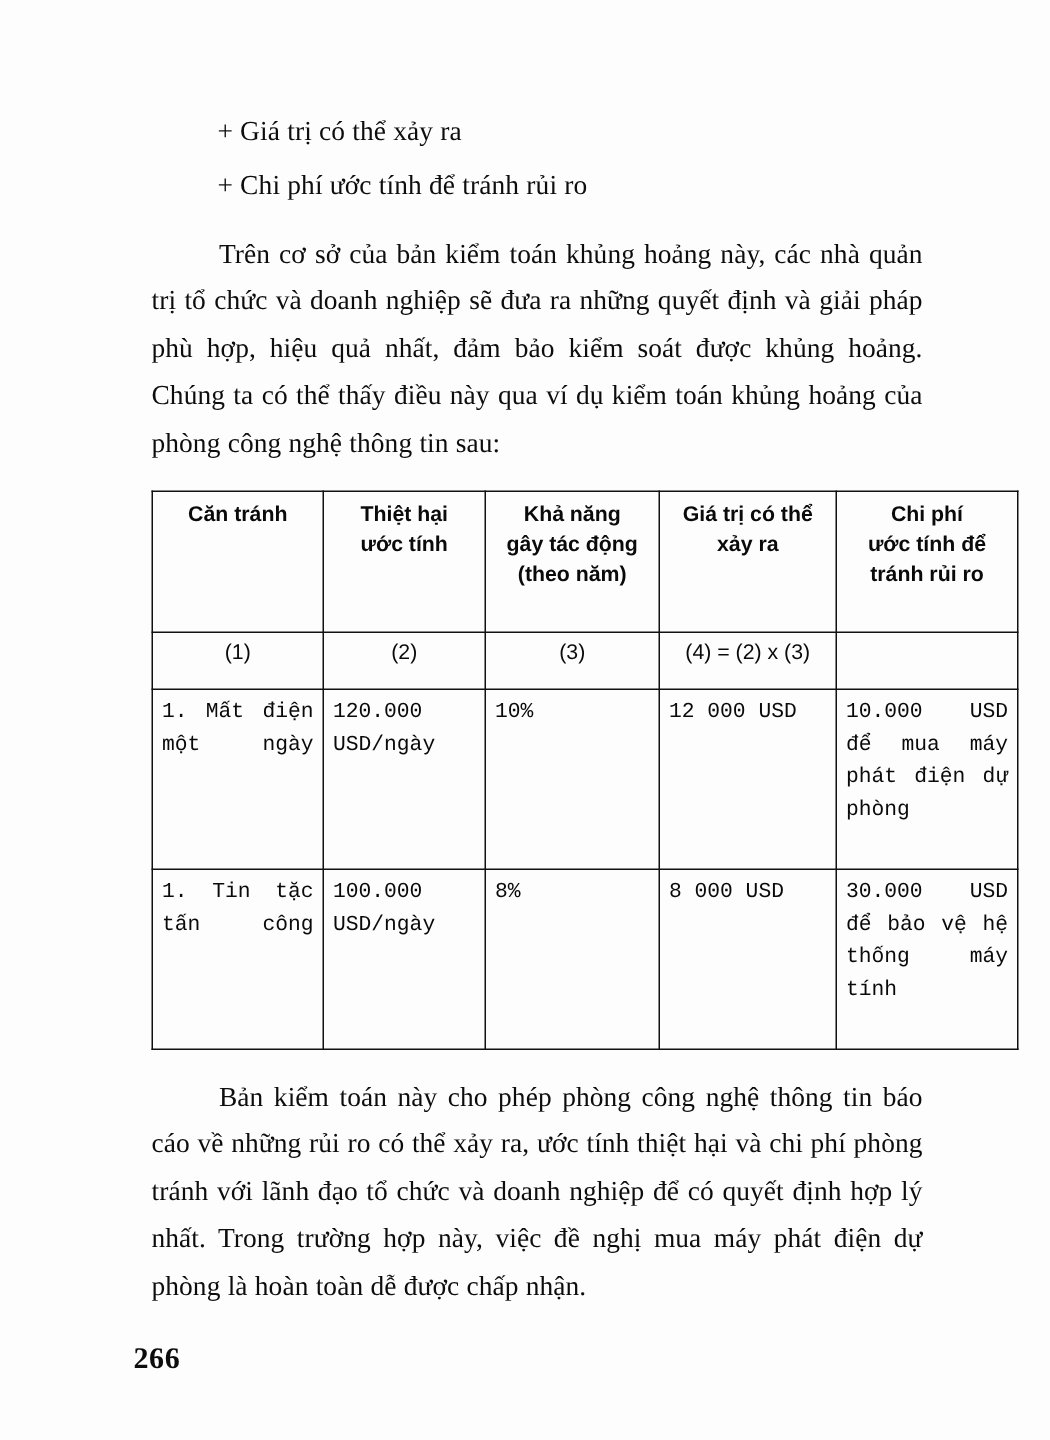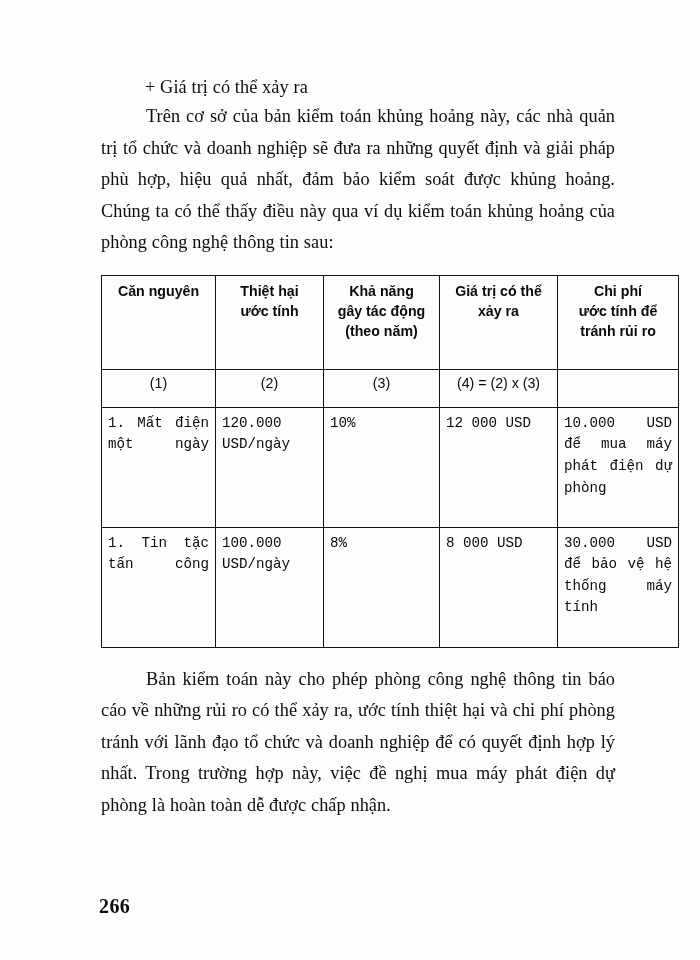--- a/index.html
+++ b/index.html
@@ -52,21 +52,21 @@
     font-size: 18.3px;
     line-height: 31.5px;
     text-align: justify;
     text-justify: inter-word;
     text-indent: 45px;
     margin: 0;
     letter-spacing: 0.05px;
     word-spacing: 0.2px;
   }
 
-  .para-top { margin-top: 5px; }
+  .para-top { margin-top: 21px; }
   .para-bottom { margin-top: 16px; }
 
   
   .table-wrap {
     margin-top: 16px;
     width: 512px;
   }
   table.audit {
     border-collapse: collapse;
     width: 512px;
@@ -111,47 +111,48 @@
     display: inline-block;
     width: 100%;
   }
   .body-row td.t-center { }
 
   .row2 td { height: 88px; }
 
   
   .folio {
     position: absolute;
-    left: 99px;
+    left: 89px;
     top: 895px;
     font-size: 20px;
     font-weight: bold;
     letter-spacing: 0.4px;
     font-family: "Liberation Serif", "DejaVu Serif", serif;
   }
 </style>
 </head>
 <body>
 
 <div class="page">
 
   <div class="content">
 
     <ul class="bullet-list">
       <li class="bullet-item">+ Giá trị có thể xảy ra</li>
+      <li class="bullet-item">+ Chi phí ước tính để tránh rủi ro</li>
     </ul>
 
     <p class="para para-top">Trên cơ sở của bản kiểm toán khủng hoảng này, các nhà quản trị tổ chức và doanh nghiệp sẽ đưa ra những quyết định và giải pháp phù hợp, hiệu quả nhất, đảm bảo kiểm soát được khủng hoảng. Chúng ta có thể thấy điều này qua ví dụ kiểm toán khủng hoảng của phòng công nghệ thông tin sau:</p>
 
     <div class="table-wrap">
       <table class="audit">
         <thead>
           <tr>
             <th class="c1">
-              <div>Căn nguyên</div>
+              <div>Căn tránh</div>
             </th>
             <th class="c2">
               <div>Thiệt hại</div>
               <div>ước tính</div>
             </th>
             <th class="c3">
               <div>Khả năng</div>
               <div>gây tác động</div>
               <div>(theo năm)</div>
             </th>

